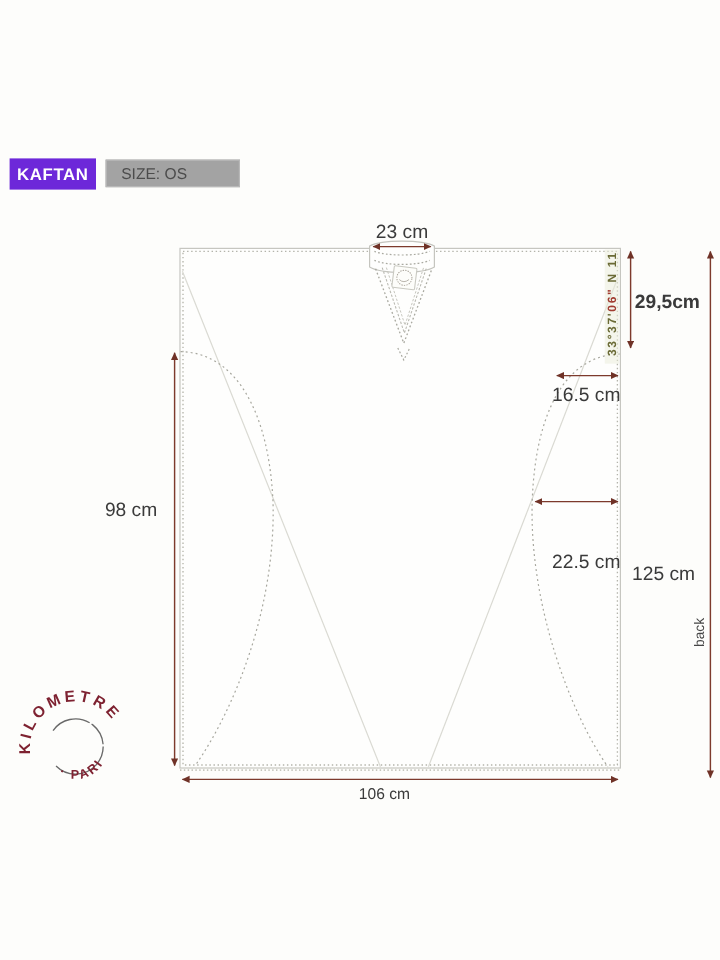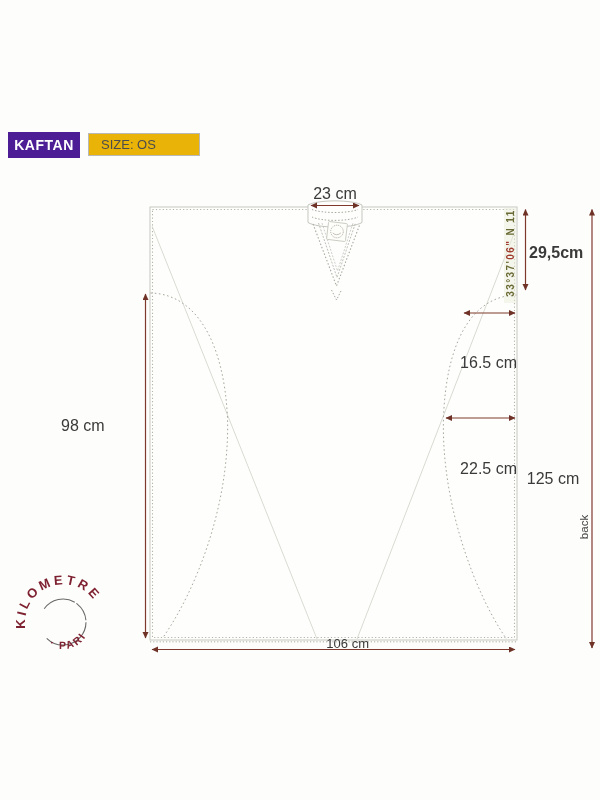--- a/index.html
+++ b/index.html
@@ -5,41 +5,41 @@
   html,body{margin:0;padding:0;}
   body{
     width:600px;height:800px;position:relative;overflow:hidden;
     background:#fdfdfb;
     font-family:"Liberation Sans", sans-serif;
   }
   .abs{position:absolute;}
   
   .badge{
     left:8px;top:132px;width:72px;height:26px;
-    background:#4c1d95;color:#ffffff;
+    background:#6d28d9;color:#ffffff;
     font-size:14px;font-weight:bold;letter-spacing:.5px;
     display:flex;align-items:center;justify-content:center;
   }
   .size-box{
     left:88px;top:133px;width:112px;height:23px;
-    background:#eab308;border:1px solid #b8b8b8;
+    background:#a3a3a3;border:1px solid #b8b8b8;
     color:#4c4c4c;font-size:13px;
     display:flex;align-items:center;padding-left:12px;box-sizing:border-box;
   }
   
   .dim{
     color:#3a3a3a;font-size:16px;line-height:13px;white-space:nowrap;
   }
   .lbl-neck-width{left:300px;top:187px;width:70px;text-align:center;}
   .lbl-neck-drop{left:529px;top:246px;font-weight:bold;}
-  .lbl-upper-side{left:447px;top:323px;width:70px;text-align:right;margin-top:33px;}
+  .lbl-upper-side{left:447px;top:323px;width:70px;text-align:right;}
   .lbl-lower-side{left:447px;top:428px;width:70px;text-align:right;margin-top:34px;}
-  .lbl-side{left:61px;top:419px;width:70px;}
+  .lbl-side{left:61px;top:419px;width:70px;text-align:right;}
   .lbl-back-len{left:518px;top:472px;width:70px;text-align:center;}
-  .lbl-hem{left:299px;top:637px;width:70px;text-align:right;font-size:13px;}
+  .lbl-hem{left:299px;top:655px;width:70px;text-align:left;font-size:13px;}
   .lbl-back-word{
     left:564px;top:520px;width:42px;height:14px;text-align:center;
     transform:rotate(-90deg);transform-origin:50% 50%;font-size:11.5px;color:#464646;
   }
   
   .gps{
     left:464px;top:246px;width:96px;height:14px;
     transform:rotate(-90deg);transform-origin:50% 50%;
     font-size:10px;font-weight:bold;letter-spacing:1.4px;white-space:nowrap;
     text-align:center;

